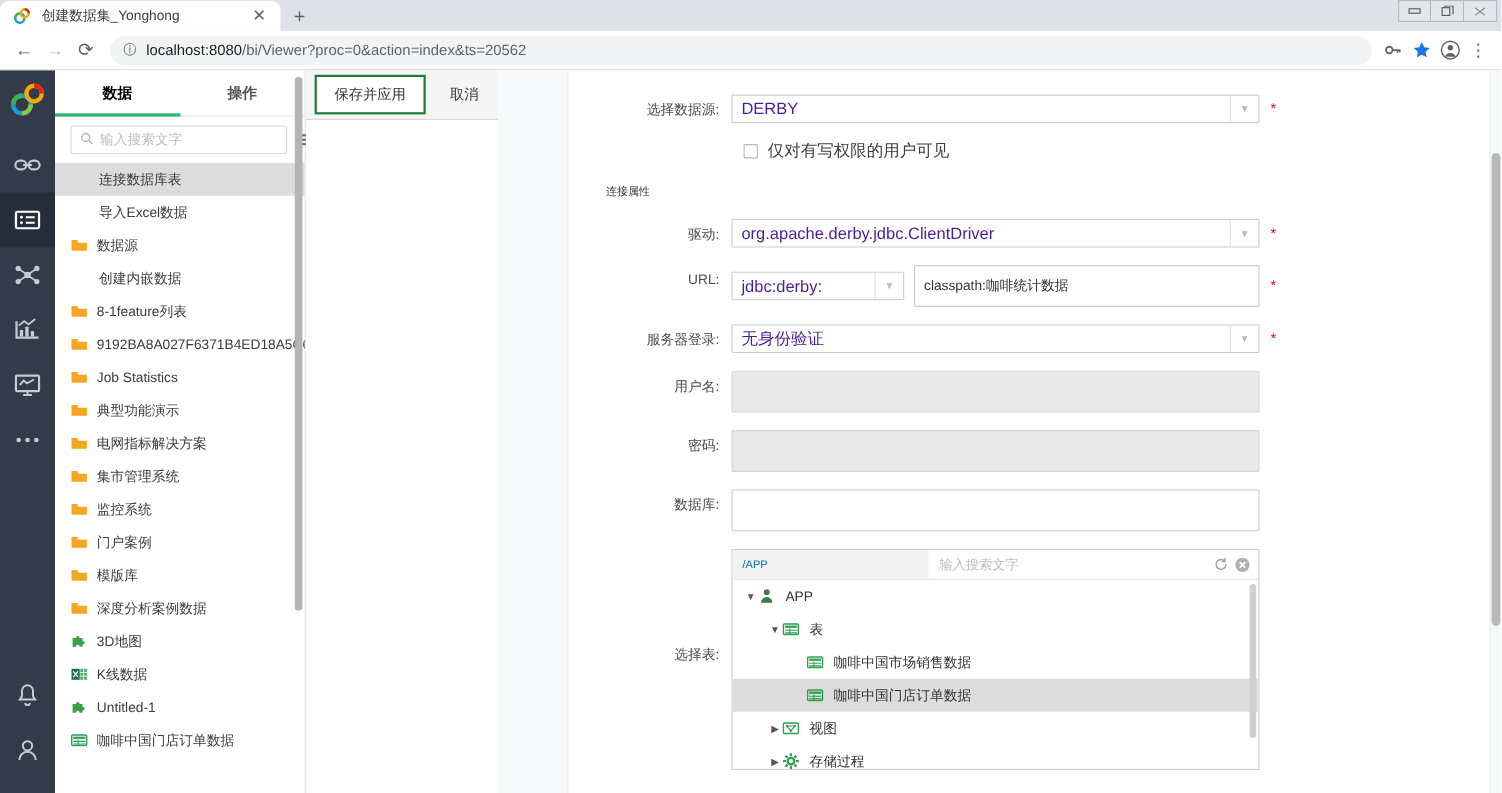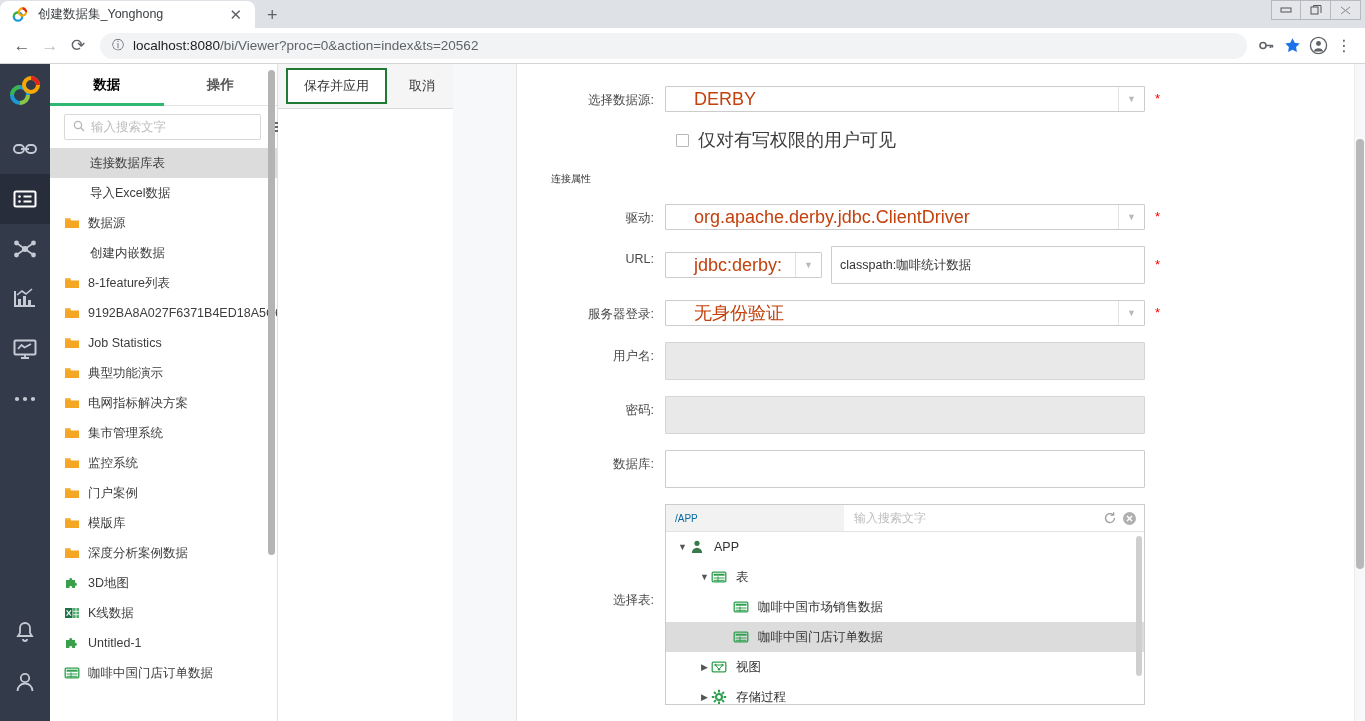--- a/index.html
+++ b/index.html
@@ -157,38 +157,38 @@
   .inp {
     height: 38px; border: 1px solid #ccc; background: #fff;
     display: flex; align-items: center; padding: 0 8px;
     font-size: 12.5px; color: #333; border-radius: 1px;
   }
   .inp.disabled { background: #e9e9e9; border-color: #d5d5d5; }
   .sel {
     height: 26px; border: 1px solid #ccc; background: #fff;
     display: flex; align-items: center; border-radius: 1px;
   }
-  .sel-val { flex: 1; padding: 0 8px; font-size: 18px; color: #c2410c; white-space: nowrap; overflow: hidden; margin-left: 20px; }
+  .sel-val { flex: 1; padding: 0 8px; font-size: 15px; color: #4c1d95; white-space: nowrap; overflow: hidden; }
   .sel-arrow {
     width: 26px; height: 24px; border-left: 1px solid #e2e2e2;
     display: flex; align-items: center; justify-content: center;
     color: #b9b9b9; font-size: 9px;
   }
   .req { color: #ff0000; font-size: 13px; margin-left: 10px; line-height: 26px; }
   .w480 { width: 480px; }
   .section-title {
     font-size: 10px; color: #333; font-weight: normal;
     margin: 4px 0 18px 34px;
   }
   .cbrow { display: flex; align-items: center; margin: 0 0 20px 148px; padding-left: 11px; }
   .cbox {
     width: 13px; height: 13px; border: 1px solid #b8b8b8;
     background: #fff; margin-right: 9px; border-radius: 1px;
   }
-  .cblabel { font-size: 18px; color: #3c3c3c; }
+  .cblabel { font-size: 15px; color: #3c3c3c; }
 
   
   .picker { width: 480px; border: 1px solid #ccc; background: #fff; }
   .picker-head { display: flex; height: 27px; border-bottom: 1px solid #e2e2e2; }
   .picker-path {
     width: 178px; flex: 0 0 178px; background: #f2f2f2;
     display: flex; align-items: center; padding: 0 9px;
     font-size: 10px; color: #0369a1;
   }
   .picker-search {

